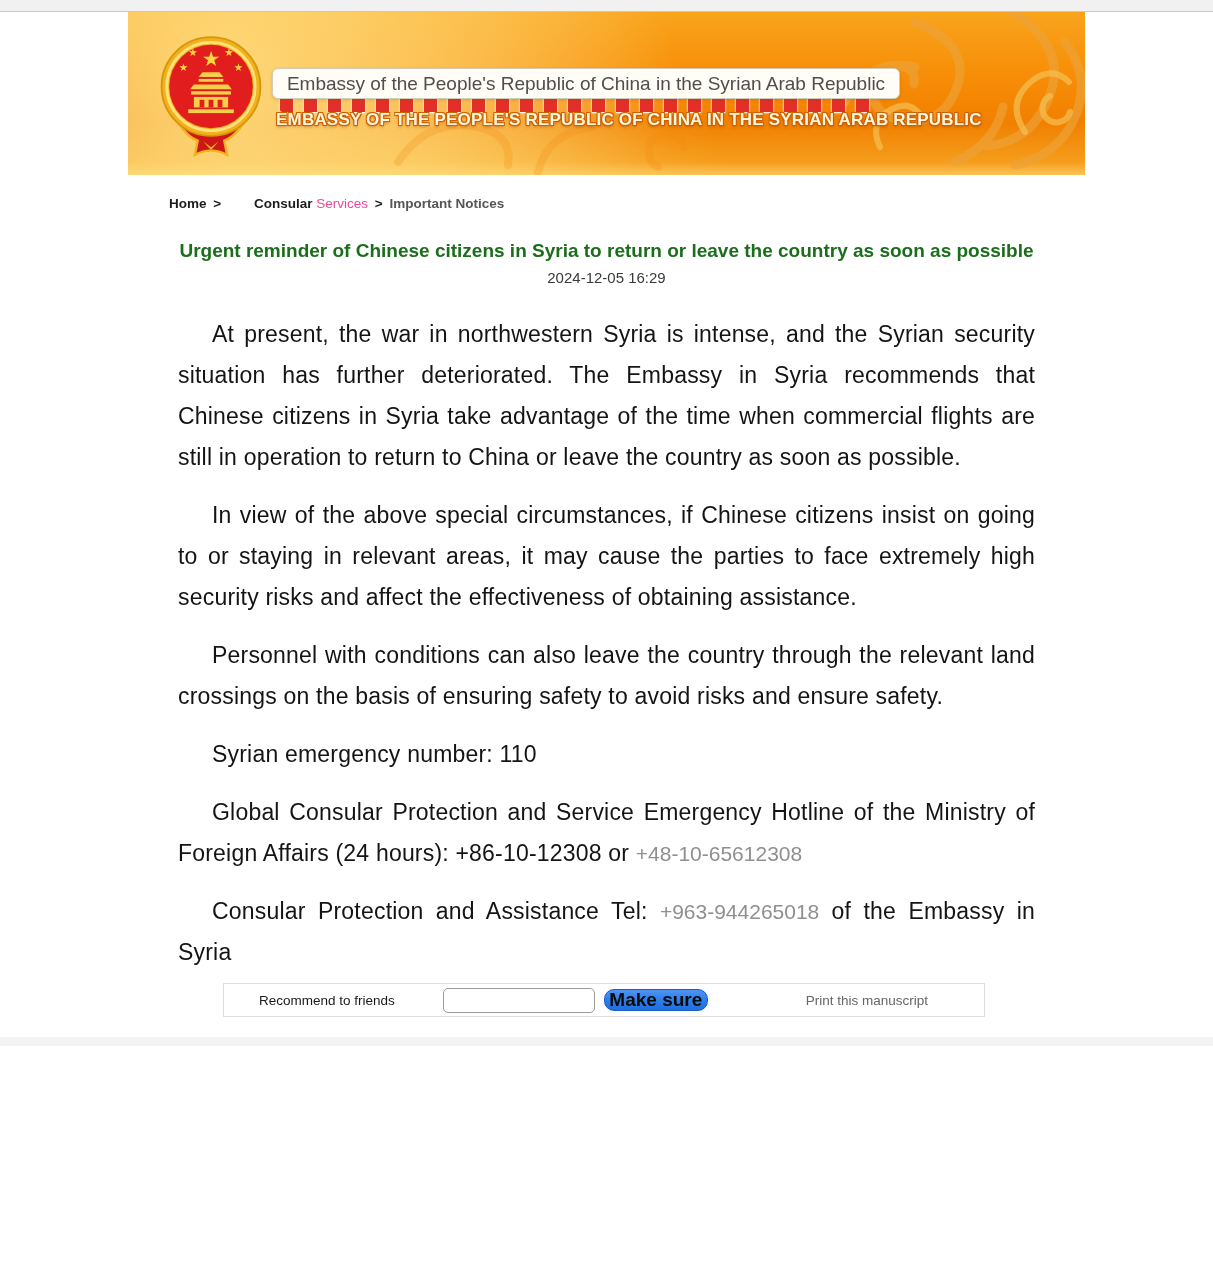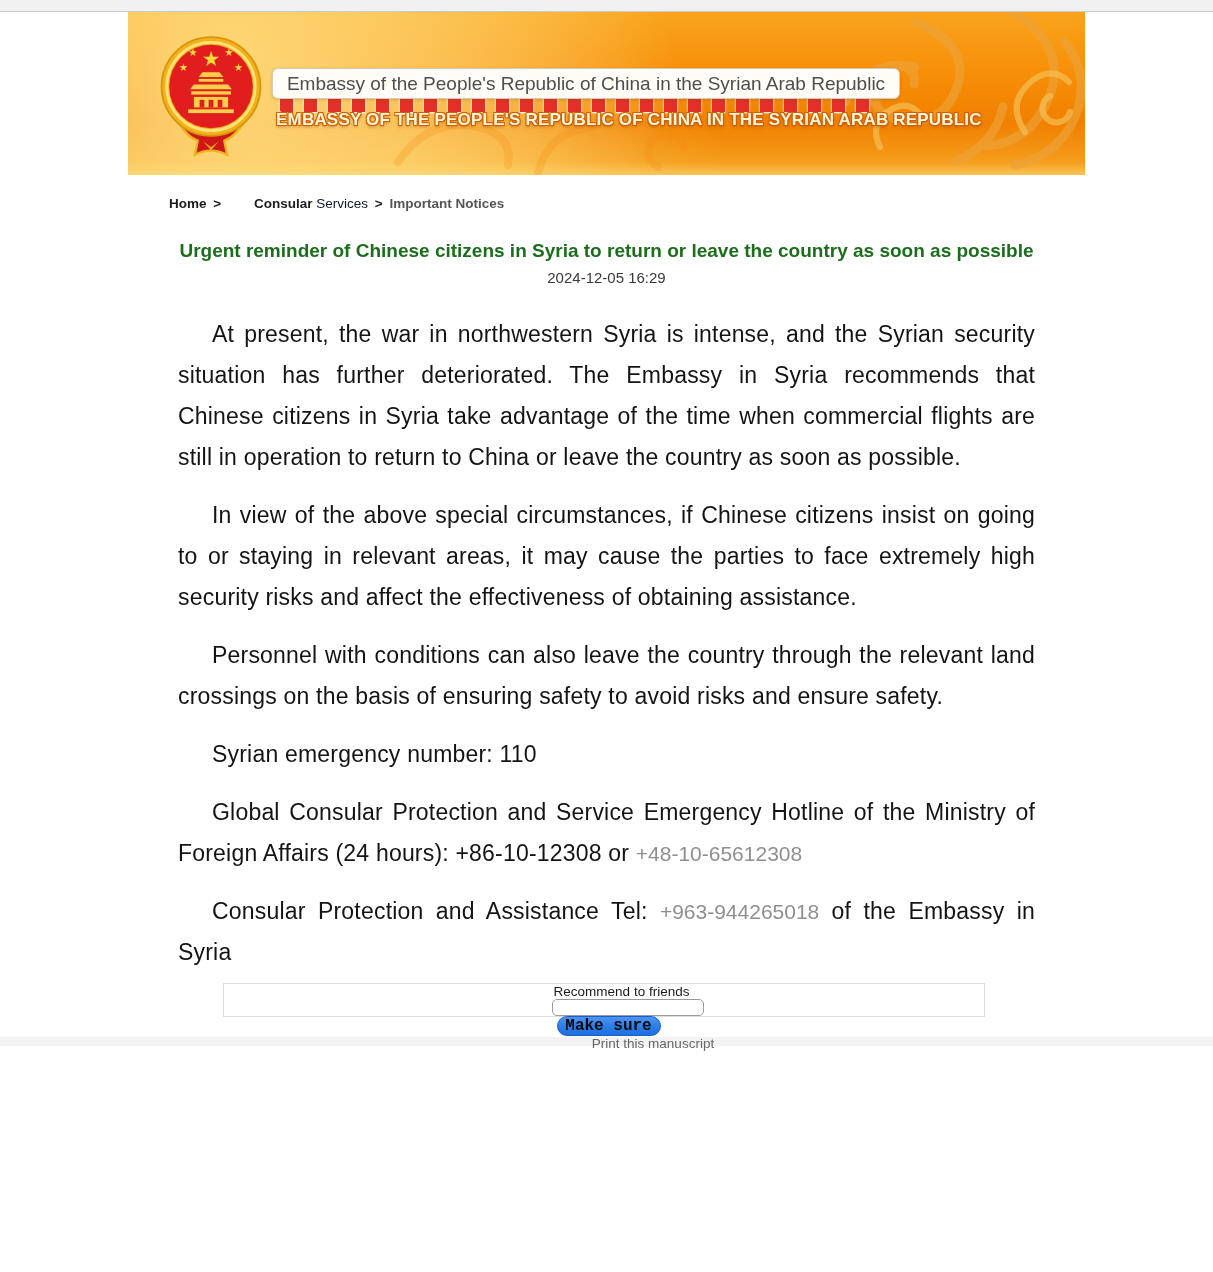--- a/index.html
+++ b/index.html
@@ -66,21 +66,21 @@
   }
 
   
   .breadcrumb {
     margin:20px 0 0 143px;
     font-size:13.5px; line-height:18px;
     color:#1c1c1c;
   }
   .bc-dark { color:#1c1c1c; font-weight:700;padding-left:26px; }
   .bc-sep  { color:#1c1c1c; font-weight:700; padding:0 3px; }
-  .bc-light{ color:#0f172a; font-weight:400;text-align:right; }
+  .bc-light{ color:#ec4899; font-weight:400;text-align:right; }
   .bc-mid  { color:#555;    font-weight:700;margin-top:32px; }
   .bc-link { cursor:pointer; }
 
   
   .article { margin:0 0 0 178px; width:857px; }
   .article-title {
     margin:24px auto 0;
     text-align:center;
     font-size:19px; font-weight:700; line-height:27px;
     color:#1b6e1b;
@@ -101,38 +101,38 @@
   .article p.first { margin-top:27px; }
   .gray-num { color:#8f8f8f; font-size:21px; letter-spacing:0; }
 
   
   .footer-bar {
     margin:10px 0 0 223px;
     width:762px; height:34px;
     background:#fff;
     border:1px solid #ddd;
     display:flex; align-items:center;
-    font-size:13.5px; color:#1a1a1a;flex-direction:column;
+    font-size:13.5px; color:#1a1a1a;
   }
   .recommend-label { margin-left:35px; white-space:nowrap; }
   .share-input {
     margin-left:48px;
     width:152px; height:25px;
     border:1px solid #9a9a9a; border-radius:5px;
     background:#fff; outline:none;
     font-family:"Liberation Sans", sans-serif; font-size:13px; padding:0 6px;
   }
   .make-sure-btn {
     margin-left:9px;
     width:104px; height:22px;
     background:linear-gradient(180deg,#4d93f5 0%, #2b7de9 55%, #1f6fe0 100%);
     border:1px solid #1b5ec6;
     border-radius:10px;
-    font-family:Liberation Mono, monospace;
-    font-size:16px; font-weight:700; color:#0a0a0a;
+    font-family:Liberation Sans, sans-serif;
+    font-size:19px; font-weight:700; color:#0a0a0a;
     display:flex; align-items:center; justify-content:center;
     cursor:pointer; padding:0;
   }
   .print-link { margin-left:98px; color:#666; cursor:pointer; white-space:nowrap;text-align:right; }
 
   .bottom-strip {
     margin-top:20px;
     width:100%; height:9px;
     background:#f3f3f3;
   }

